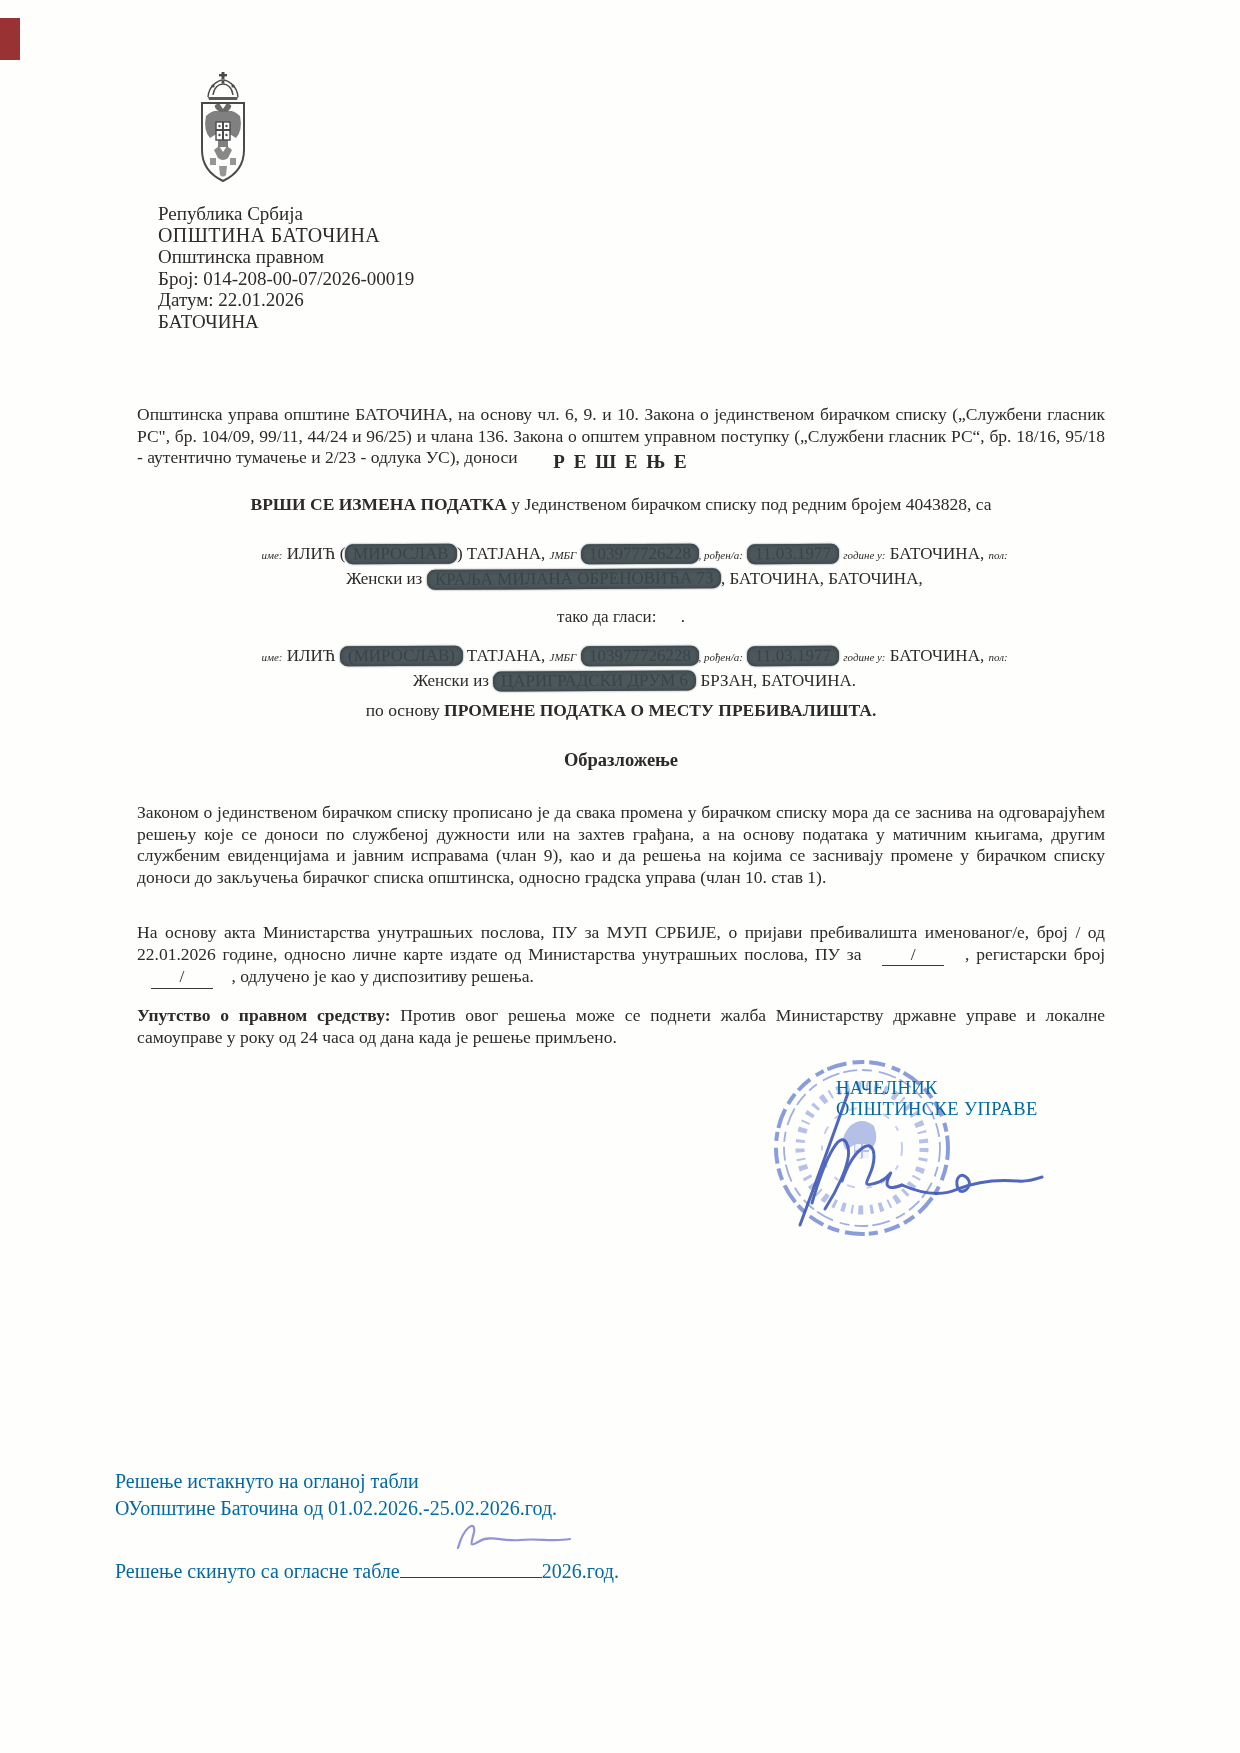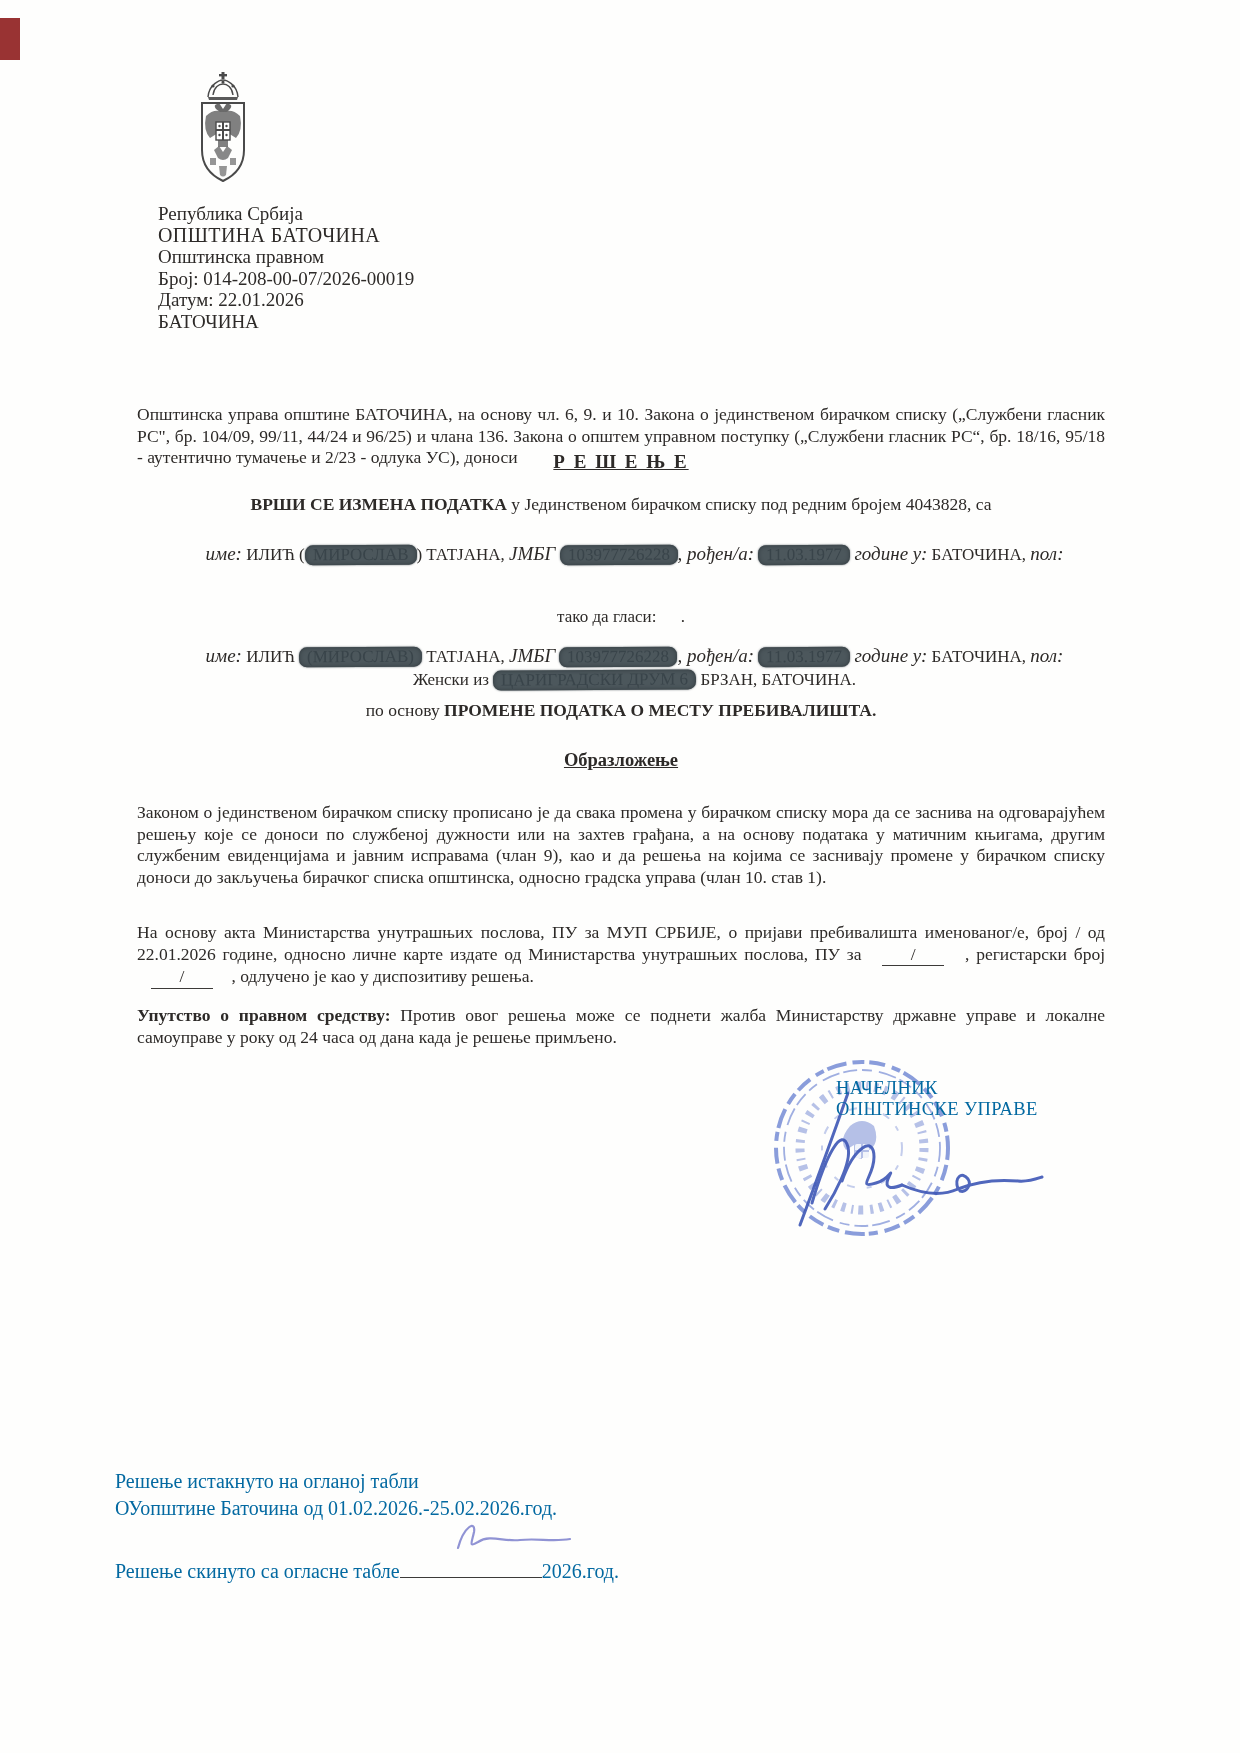--- a/index.html
+++ b/index.html
@@ -8,32 +8,32 @@
     background:#fefefd;
     font-family:"Liberation Serif","DejaVu Serif",serif;
     color:#2d2a28;
   }
   .abs{position:absolute;}
   .col{left:137px;width:968px;text-align:center;}
   .just{text-align:justify;}
   .b{font-weight:bold;}
   .body-text{font-size:17.5px;line-height:21.5px;}
   .rec{font-size:17px;line-height:23px;}
-  .rec .lbl{font-style:italic;font-size:19px;margin-top:32px;}
+  .rec .lbl{font-style:italic;font-size:11px;margin-top:32px;}
   .redact{
     display:inline-block;background:#4c575c;color:#39444a;
     padding:0 8px;border-radius:8px;line-height:20px;
     box-shadow:0 0 2px rgba(56,66,72,.8), inset 0 0 4px rgba(20,26,30,.5);
     transform:rotate(-.35deg);white-space:nowrap;
   }
   .blank{
     display:inline-block;min-width:62px;text-align:center;
     border-bottom:1.6px solid #3c3a38;margin:0 14px;
   }
-  .center{text-align:center;text-decoration:underline;}
+  .center{text-align:center;}
   .hdr{font-size:19px;line-height:21.5px;}
   .hdr .muni{font-size:20px;letter-spacing:.4px;}
   .footer-text{font-size:20px;line-height:27px;color:#0369a1;}
   .blank-wide{
     display:inline-block;width:142px;border-bottom:1.7px solid #3c3a38;
     height:18px;vertical-align:baseline;
   }
   .corner-mark{left:0;top:18px;width:20px;height:42px;background:#993333;}
   .sig-names{font-size:18.5px;line-height:21px;letter-spacing:.4px;color:#0369a1;z-index:3;}
   svg{display:block;}
@@ -101,20 +101,25 @@
     <span>ИЛИЋ</span>
     <span>(</span><span class="redact">МИРОСЛАВ</span><span>)</span>
     <span>ТАТЈАНА,</span>
     <span class="lbl">ЈМБГ</span>
     <span class="redact">103977726228</span><span class="lbl">, рођен/а:</span>
     <span class="redact">11.03.1977</span>
     <span class="lbl">године у:</span>
     <span>БАТОЧИНА,</span>
     <span class="lbl">пол:</span>
   </div>
+  <div>
+    <span>Женски</span>
+    <span>из</span>
+    <span class="redact">КРАЉА МИЛАНА ОБРЕНОВИЋА 73</span><span>, БАТОЧИНА, БАТОЧИНА,</span>
+  </div>
 </div>
 
 <div class="abs col rec" style="top:605px;">
   <span>тако да гласи:</span>
   <span style="margin-left:20px;">.</span>
 </div>
 
 <div class="abs col rec" style="top:644px;width:995px;">
   <div>
     <span class="lbl">име:</span>

